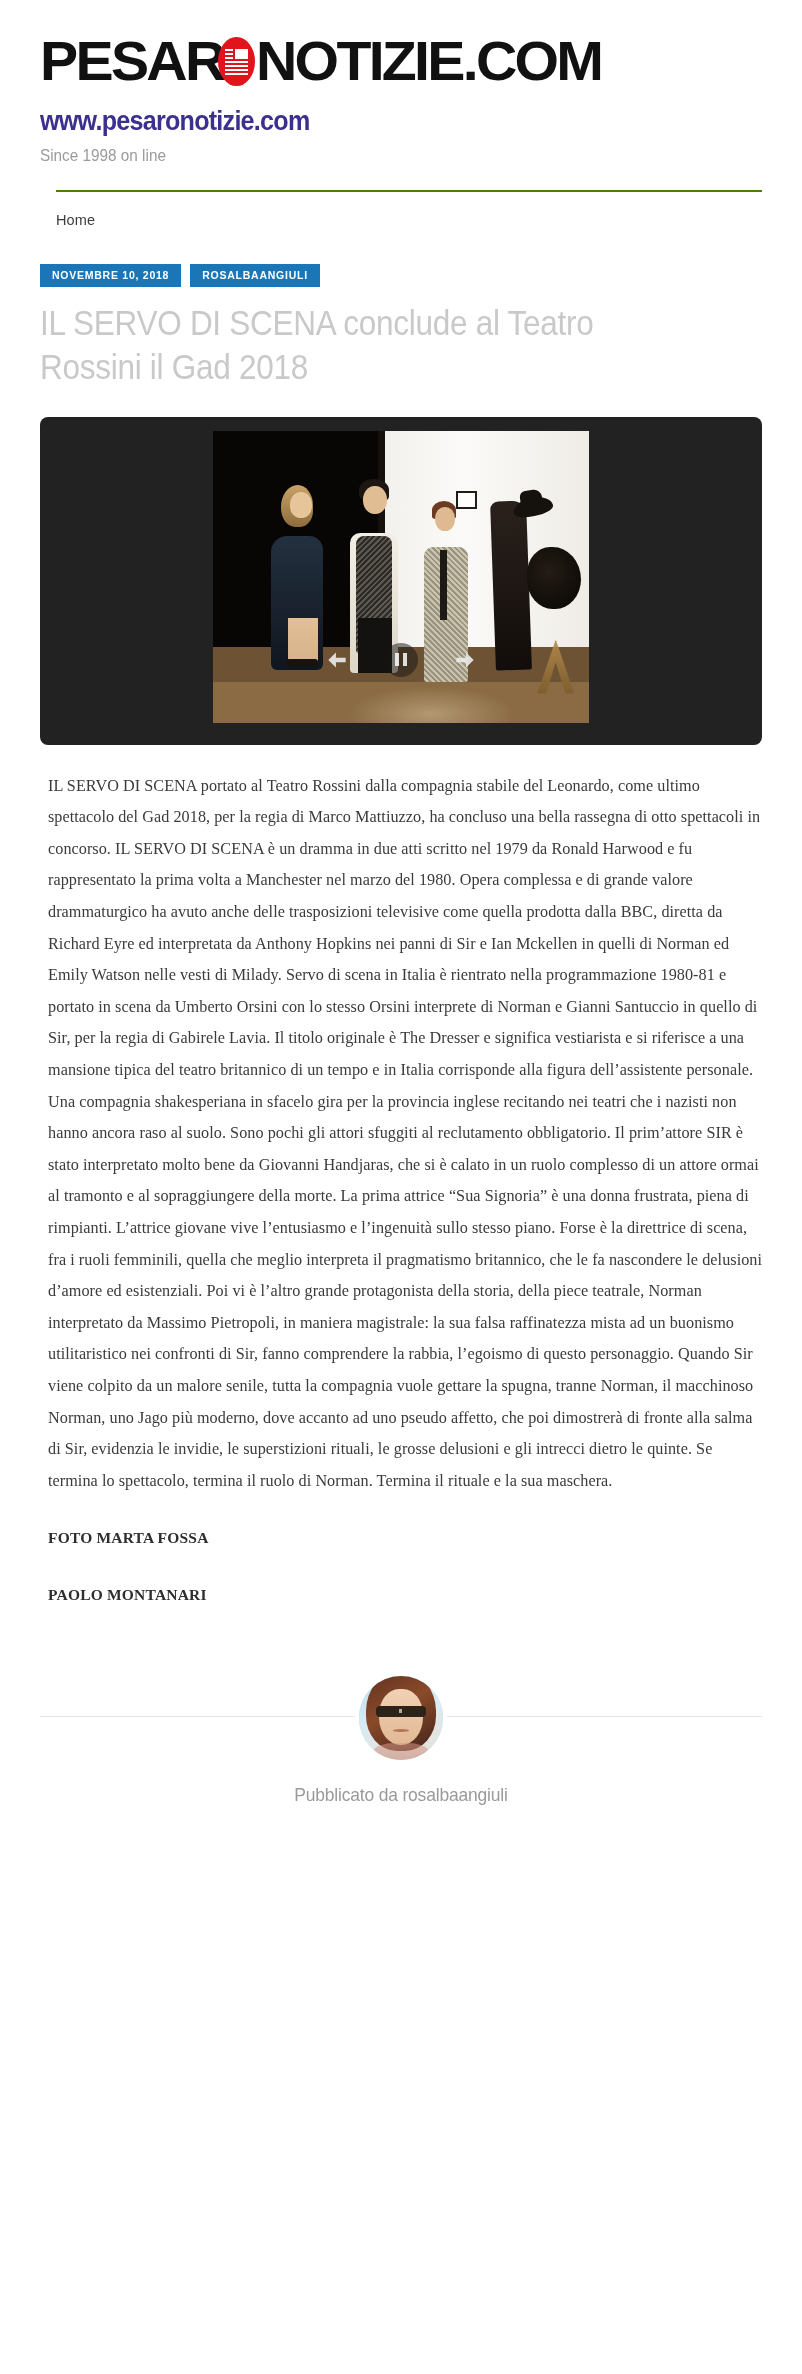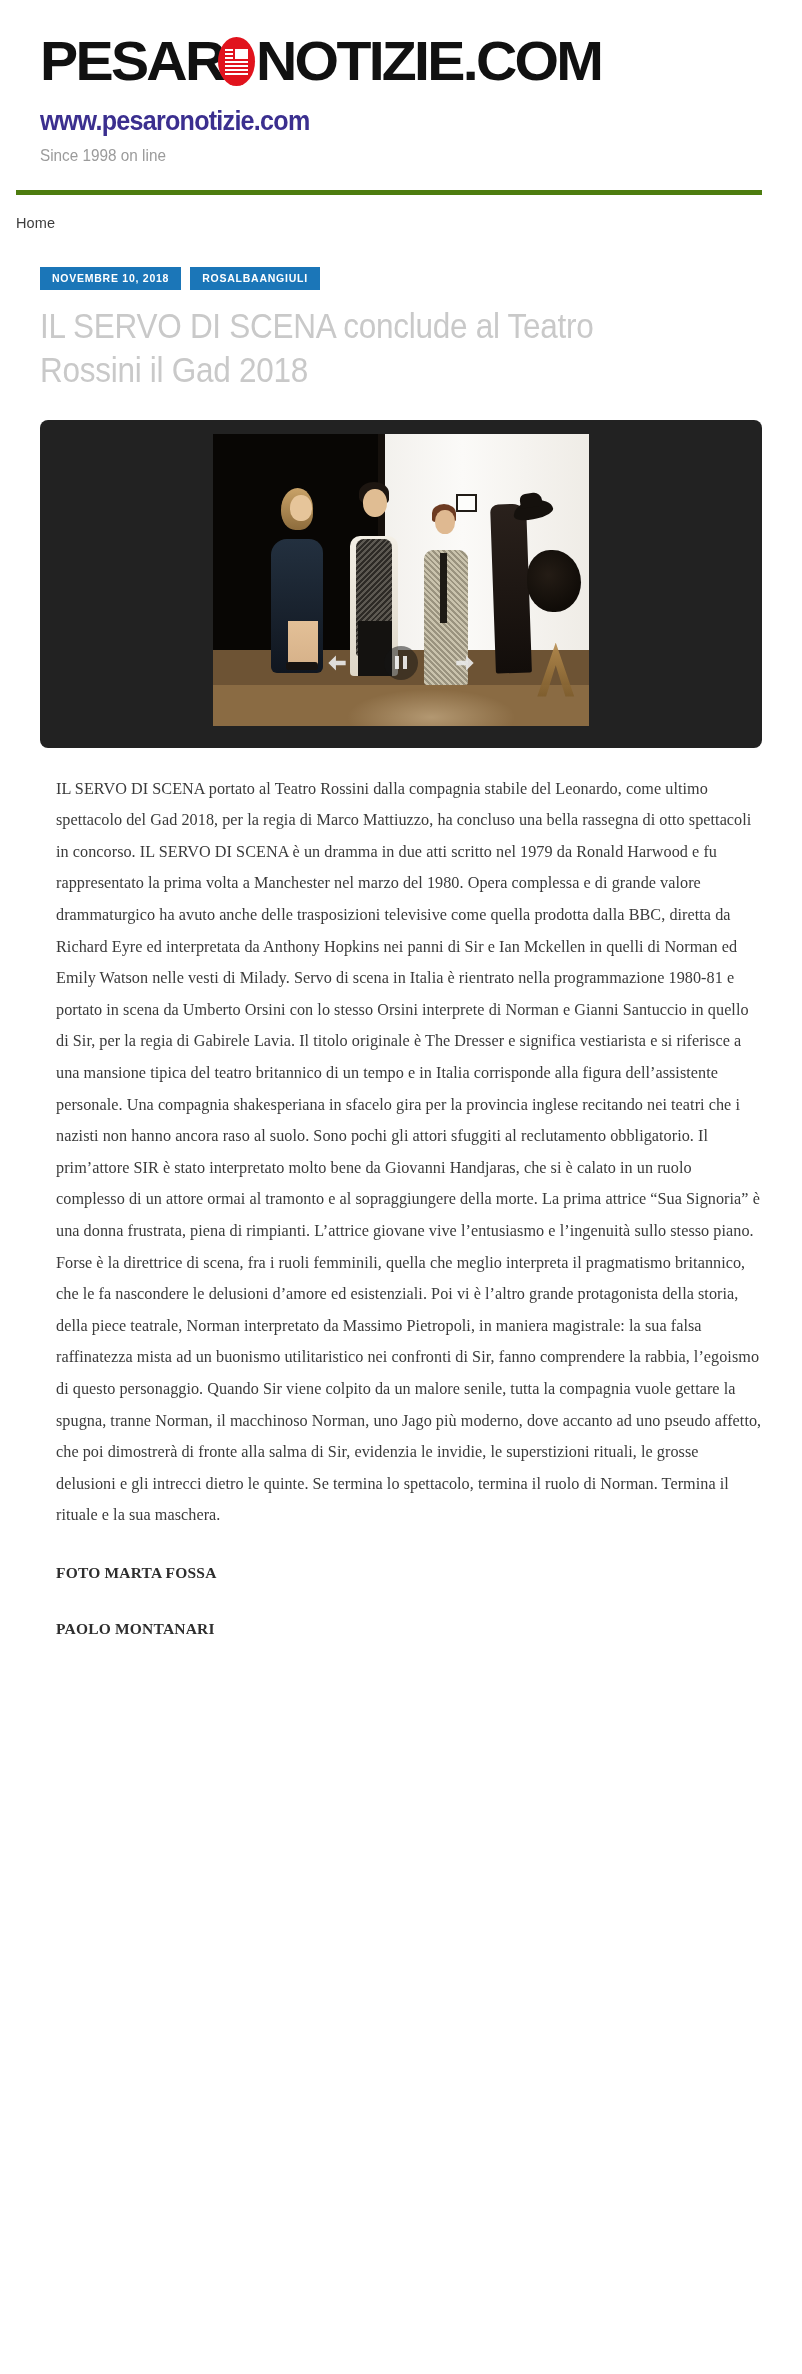--- a/index.html
+++ b/index.html
@@ -96,22 +96,22 @@
     font-family: "Liberation Sans", sans-serif;
     font-size: 17px;
     color: #9b9b9b;
     letter-spacing: 0px;
     transform: scaleX(0.9);
     transform-origin: left center;
   }
 
   
   .nav {
-    margin: 24px 40px 0 16px;
-    border-top: 5px solid #4d7c0f;
+    margin: 24px 40px 0 56px;
+    border-top: 2px solid #4d7c0f;
     padding-top: 18px;
   }
   .nav-list {
     list-style: none;
     margin: 0;
     padding: 0;
     display: flex;
   }
   .nav-item {
     font-size: 14.5px;
@@ -278,21 +278,21 @@
   
   .post-body {
     margin: 26px 40px 0 40px;
     font-family: "Liberation Serif", serif;
     font-size: 16.2px;
     line-height: 1.95;
     color: #3b3b3b;
     text-align: left;
     letter-spacing: 0.05px;
   }
-  .post-body p { margin: 0 0 0 16px; }
+  .post-body p { margin: 0 0 0 8px; }
   .post-body p + p { margin-top: 26px; }
   .byline {
     font-family: "Liberation Serif", serif;
     font-weight: 700;
     font-size: 15.5px;
     color: #2e2e2e;
     letter-spacing: .2px;
   }
 
   
@@ -441,14 +441,28 @@
       </div>
     </div>
   </article>
 
   <section class="post-body">
     <p>IL SERVO DI SCENA portato al Teatro Rossini dalla compagnia stabile del Leonardo, come ultimo spettacolo del Gad 2018, per la regia di Marco Mattiuzzo, ha concluso una bella rassegna di otto spettacoli in concorso. IL SERVO DI SCENA è un dramma in due atti scritto nel 1979 da Ronald Harwood e fu rappresentato la prima volta a Manchester nel marzo del 1980. Opera complessa e di grande valore drammaturgico ha avuto anche delle trasposizioni televisive come quella prodotta dalla BBC, diretta da Richard Eyre ed interpretata da Anthony Hopkins nei panni di Sir e Ian Mckellen in quelli di Norman ed Emily Watson nelle vesti di Milady. Servo di scena in Italia è rientrato nella programmazione 1980-81 e portato in scena da Umberto Orsini con lo stesso Orsini interprete di Norman e Gianni Santuccio in quello di Sir, per la regia di Gabirele Lavia. Il titolo originale è The Dresser e significa vestiarista e si riferisce a una mansione tipica del teatro britannico di un tempo e in Italia corrisponde alla figura dell’assistente personale. Una compagnia shakesperiana in sfacelo gira per la provincia inglese recitando nei teatri che i nazisti non hanno ancora raso al suolo. Sono pochi gli attori sfuggiti al reclutamento obbligatorio. Il prim’attore SIR è stato interpretato molto bene da Giovanni Handjaras, che si è calato in un ruolo complesso di un attore ormai al tramonto e al sopraggiungere della morte. La prima attrice “Sua Signoria” è una donna frustrata, piena di rimpianti. L’attrice giovane vive l’entusiasmo e l’ingenuità sullo stesso piano. Forse è la direttrice di scena, fra i ruoli femminili, quella che meglio interpreta il pragmatismo britannico, che le fa nascondere le delusioni d’amore ed esistenziali. Poi vi è l’altro grande protagonista della storia, della piece teatrale, Norman interpretato da Massimo Pietropoli, in maniera magistrale: la sua falsa raffinatezza mista ad un buonismo utilitaristico nei confronti di Sir, fanno comprendere la rabbia, l’egoismo di questo personaggio. Quando Sir viene colpito da un malore senile, tutta la compagnia vuole gettare la spugna, tranne Norman, il macchinoso Norman, uno Jago più moderno, dove accanto ad uno pseudo affetto, che poi dimostrerà di fronte alla salma di Sir, evidenzia le invidie, le superstizioni rituali, le grosse delusioni e gli intrecci dietro le quinte. Se termina lo spettacolo, termina il ruolo di Norman. Termina il rituale e la sua maschera.</p>
     <p class="byline">FOTO MARTA FOSSA</p>
     <p class="byline">PAOLO MONTANARI</p>
   </section>
 
+  <footer class="author-foot">
+    <div class="rule"></div>
+    <div class="avatar-wrap">
+      <div class="avatar" title="rosalbaangiuli">
+        <div class="av-sky"></div>
+        <div class="av-hair"></div>
+        <div class="av-face"></div>
+        <div class="av-glasses"></div>
+        <div class="av-mouth"></div>
+        <div class="av-chin"></div>
+      </div>
+    </div>
+    <div class="pubblicato">Pubblicato da rosalbaangiuli</div>
+  </footer>
 
 </div>
 
 </body></html>

